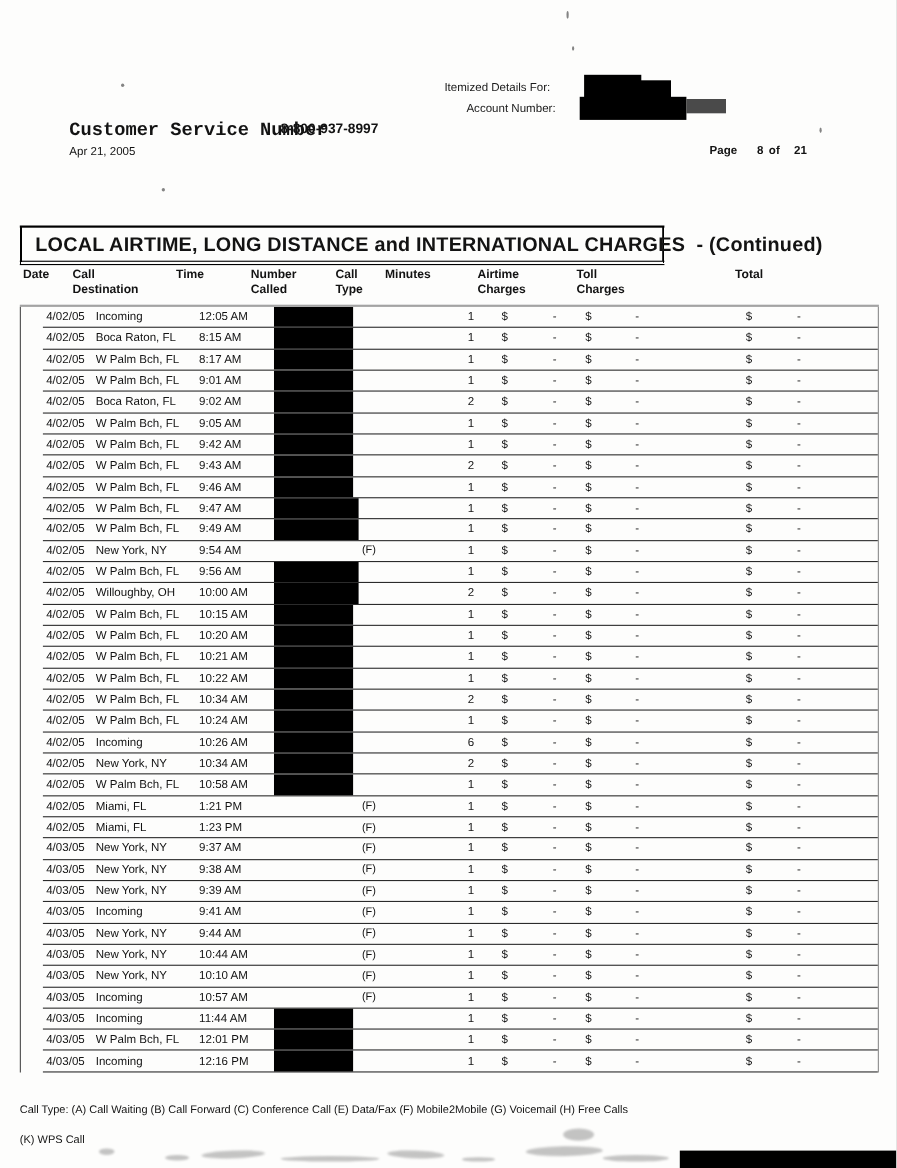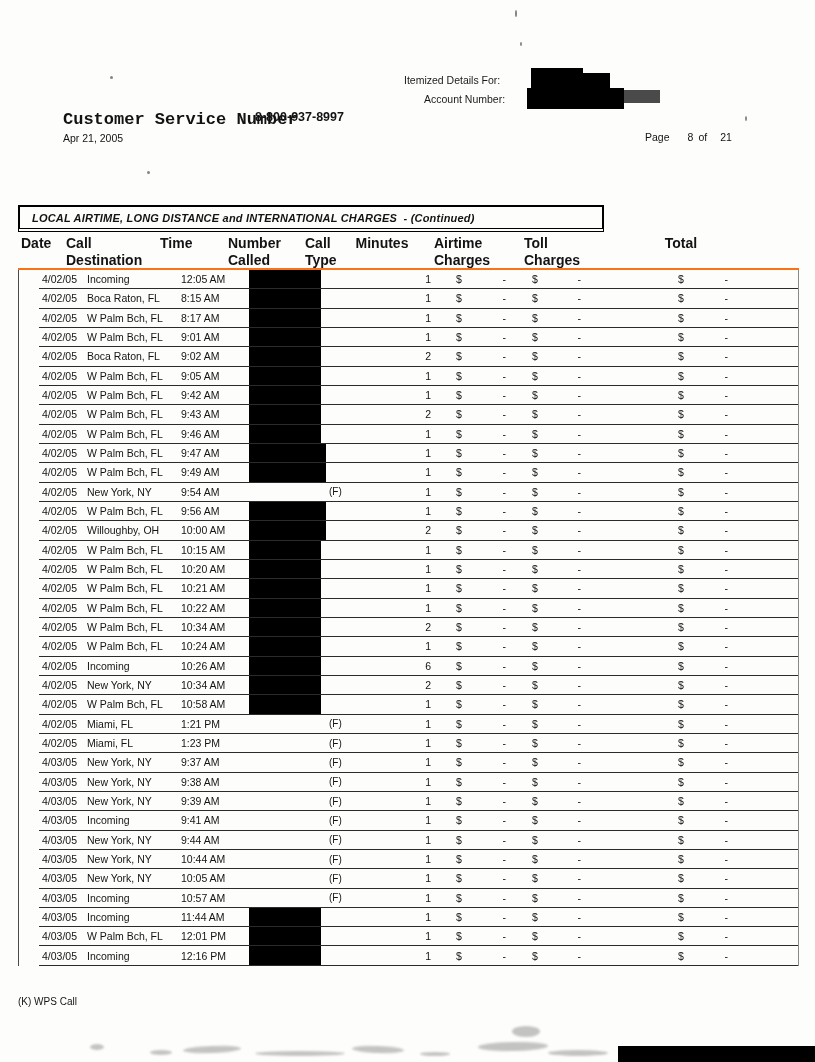--- a/index.html
+++ b/index.html
@@ -11,43 +11,43 @@
   }
   .abs { position:absolute; }
 
   
   .info-label { font-size:10.5px; color:#1a1a1a; }
   .redact { position:absolute; background:#000; }
   .redact-tail { position:absolute; background:#2a2a2a; opacity:.85; }
   .cs-label { position:absolute; left:63px; top:110px; font-size:17px; font-weight:bold;font-family:Liberation Mono, monospace; }
   .cs-number { position:absolute; left:255px; top:110px; font-size:12.5px; font-weight:bold; }
   .stmt-date { position:absolute; left:63px; top:132px; font-size:10.5px; }
-  .page-ind { position:absolute; left:645px; top:131px; font-size:10.5px; font-weight:400; }
+  .page-ind { position:absolute; left:645px; top:131px; font-size:10.5px; font-weight:700; }
   .page-ind span { display:inline-block; }
   .page-ind .pcur { margin-left:18px; }
   .page-ind .pof  { margin-left:5px; }
   .page-ind .ptot { margin-left:13px; }
 
   
   .bill-table { position:absolute; left:18px; top:205px; width:781px; }
   .title-bar {
     width:586px; border:2px solid #000; border-bottom:4px double #000;
-    padding:5px 0 4px 12px; font-size:11px; font-weight:bold; font-style:italic;
+    padding:5px 0 4px 12px; font-size:18px; font-weight:bold; 
     letter-spacing:.2px; white-space:pre;
   }
   .grid { display:grid; grid-template-columns:48px 94px 46px 22px 77px 45px 64px 18px 56px 20px 55px 91px 56px 1fr; }
   .grid > * { grid-row:1; }
-  .thead { height:38px; border-bottom:2px solid #f97316; font-weight:bold; font-size:14px; line-height:1.2; padding-top:3px; }
+  .thead { height:38px; border-bottom:2px solid #a3a3a3; font-weight:bold; font-size:11px; line-height:1.2; padding-top:3px; }
   .hcell { white-space:pre-line; }
   .h-date  { grid-column:1; padding-left:3px; }
   .h-dest  { grid-column:2; }
   .h-time  { grid-column:3; }
   .h-number{ grid-column:5; }
   .h-ctype { grid-column:6; }
-  .h-min   { grid-column:7; text-align:center; }
+  .h-min   { grid-column:7; text-align:left; }
   .h-air   { grid-column:9; padding-left:2px; }
   .h-toll  { grid-column:11; padding-left:16px; }
   .h-total { grid-column:13; text-align:center; padding-right:2px; }
 
   .tbody { border-left:1px solid #4a4a4a; border-right:1px solid #8a8a8a;padding-left:20px; }
   .trow { height:19.33px; border-bottom:1px solid #2b2b2b; align-items:center; font-size:10.5px; }
   .trow .cell { overflow:hidden; white-space:nowrap; }
   .g1 { grid-column:1; padding-left:3px; }
   .g2 { grid-column:2; }
   .g3 { grid-column:3; text-align:left; }
@@ -56,21 +56,21 @@
   .g7 { grid-column:7; text-align:right; padding-right:4px; }
   .g9 { grid-column:9; }
   .g11{ grid-column:11; }
   .g13{ grid-column:13; }
   .charge { display:flex; justify-content:space-between; padding:0 3px; }
   .redactbox { display:none; position:absolute; left:0; top:-1px; bottom:-1px; width:72px; background:#000; }
   .redactbox.wide { width:86px; }
 
   
   .legend1 { position:absolute; left:18px; top:1004px; font-size:10px; }
-  .legend2 { position:absolute; left:18px; top:996px; font-size:10px;text-align:right; }
+  .legend2 { position:absolute; left:18px; top:1031px; font-size:10px;text-align:right; }
 
   
   .noise { position:absolute; background:#4c4c4c; opacity:.32; filter:blur(1px); border-radius:50%; }
   .speck { position:absolute; background:#333; opacity:.6; border-radius:50%; }
   .bottom-strip { position:absolute; left:618px; top:1046px; width:197px; height:16px; background:#000; }
 </style>
 </head>
 <body>
 
 <div class="page">
@@ -790,21 +790,21 @@
       <span>-</span>
     </div>
     <div class="cell g13 charge">
       <span>$</span>
       <span>-</span>
     </div>
   </div>
         <div class="grid trow">
     <div class="cell g1">4/03/05</div>
     <div class="cell g2">New York, NY</div>
-    <div class="cell g3">10:05 AM</div>
+    <div class="cell g3">10:10 AM</div>
     <div class="cell g5">
       
     </div>
     <div class="cell g6">(F)</div>
     <div class="cell g7">1</div>
     <div class="cell g9 charge">
       <span>$</span>
       <span>-</span>
     </div>
     <div class="cell g11 charge">
@@ -900,20 +900,21 @@
       <span>-</span>
     </div>
     <div class="cell g13 charge">
       <span>$</span>
       <span>-</span>
     </div>
   </div>
       </div>
   </div>
 
+  <div class="legend1">Call Type: (A) Call Waiting (B) Call Forward (C) Conference Call (E) Data/Fax (F) Mobile2Mobile (G) Voicemail (H) Free Calls</div>
   <div class="legend2">(K) WPS Call</div>
 
   <div class="bottom-strip"></div>
   <div class="speck" style="left:110px; top:76px; width:3px; height:3px;"></div>
   <div class="speck" style="left:147px; top:171px; width:3px; height:3px;"></div>
   <div class="speck" style="left:515px; top:10px; width:2px; height:7px;"></div>
   <div class="speck" style="left:520px; top:42px; width:2px; height:4px;"></div>
   <div class="speck" style="left:745px; top:116px; width:2px; height:5px;"></div>
   <div class="noise" style="left:90px;  top:1044px; width:14px; height:6px;"></div>
   <div class="noise" style="left:150px; top:1050px; width:22px; height:5px;"></div>

